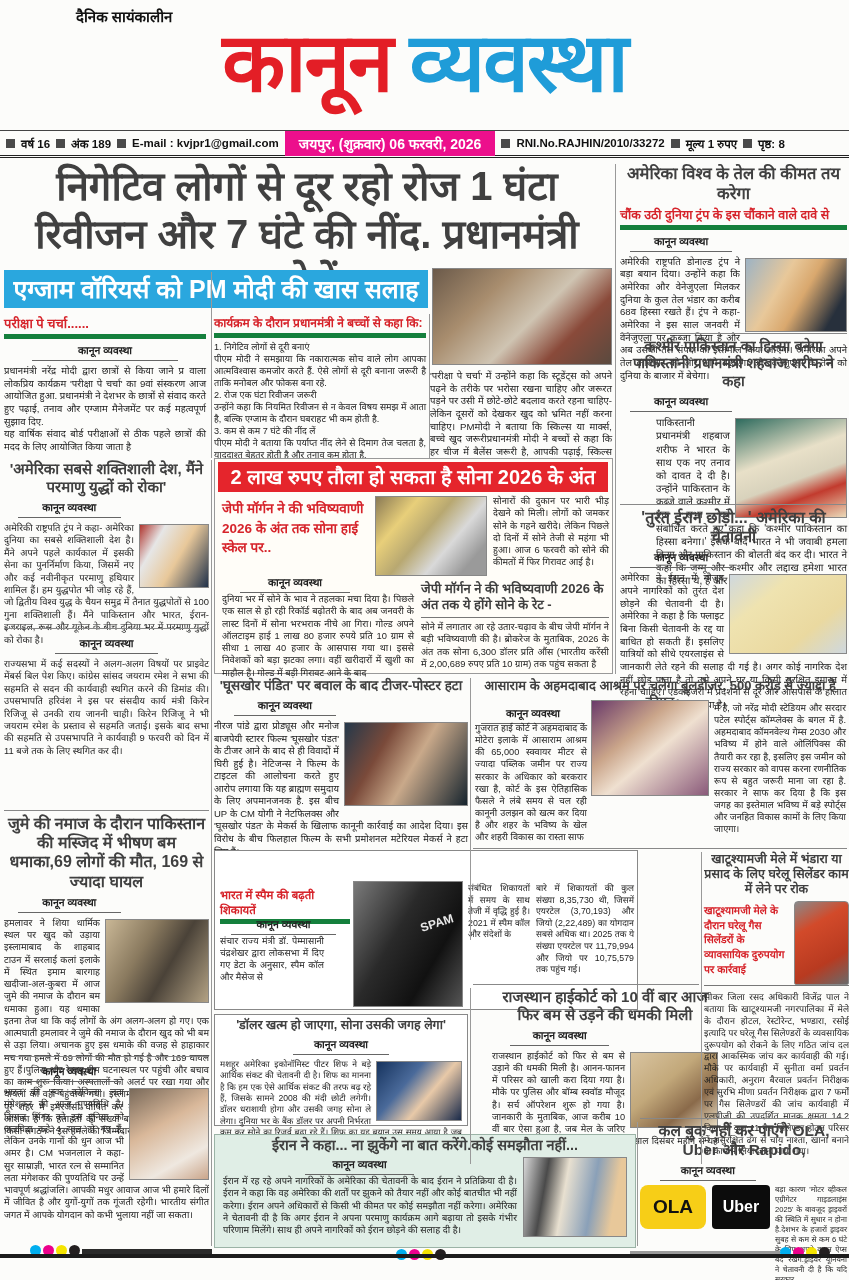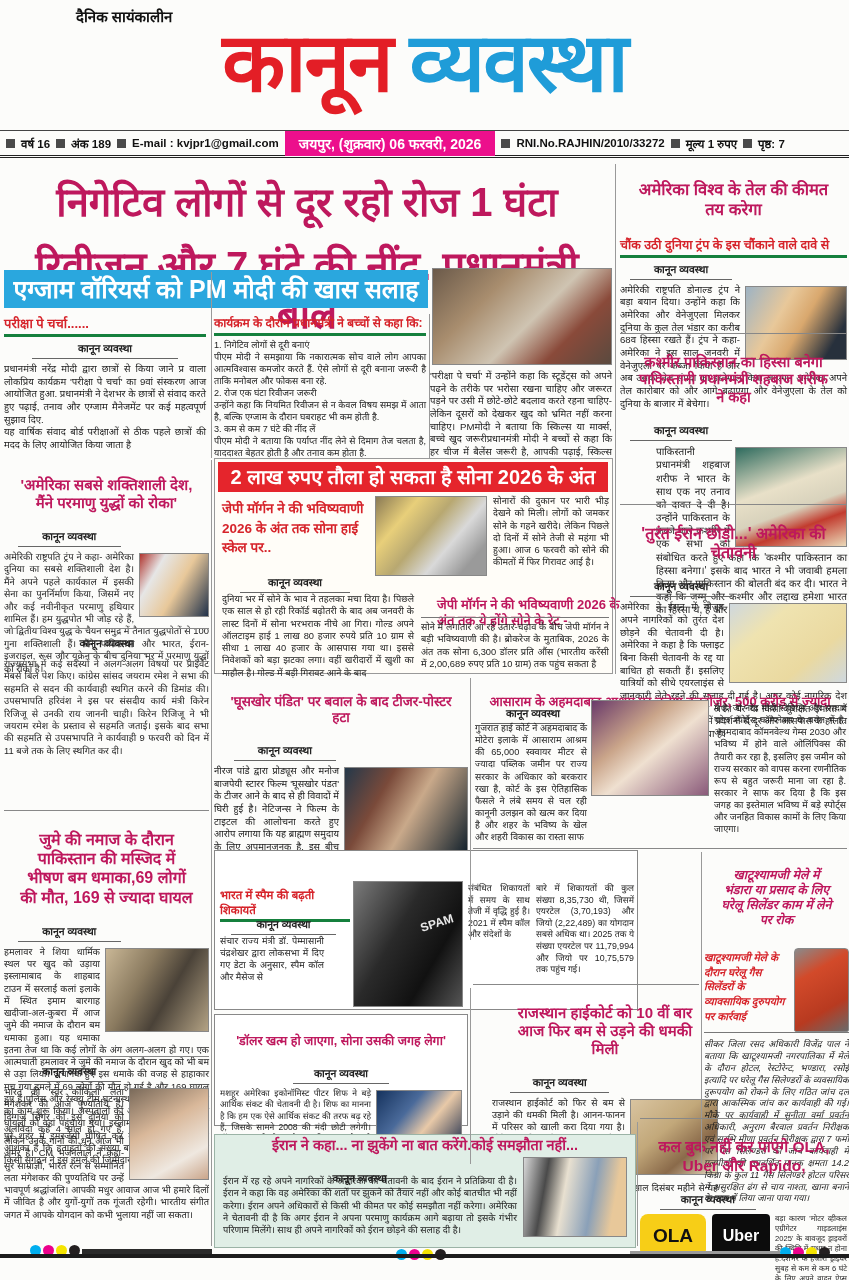--- a/index.html
+++ b/index.html
@@ -11,23 +11,23 @@
   .mast-title{position:absolute;left:0;top:16px;width:849px;text-align:center;margin:0;
               font-size:82px;font-weight:bold;line-height:1.15;letter-spacing:-2px;}
   .t-red{color:#e31e26;}
   .t-blue{color:#1f9cd8;margin-left:18px;}
   .infobar{position:absolute;left:0;top:130px;width:849px;height:28px;display:flex;align-items:center;
            gap:6px;padding-left:6px;box-sizing:border-box;border-top:1px solid #444;border-bottom:3px double #222;
            font-size:11.5px;font-weight:bold;color:#111;}
   .sq{width:9px;height:9px;background:#4a4a4a;display:inline-block;flex:0 0 auto;}
   .datebox{background:#ec0f8c;color:#fff;font-size:14px;font-weight:bold;padding:3px 14px;}
   
-  .hl{font-weight:bold;color:#be185d;text-align:center;line-height:1.2;margin:16px;}
+  .hl{font-weight:bold;color:#404040;text-align:center;line-height:1.2;margin:0;}
   .hl-left{text-align:left;}
-  .redhead{color:#d6232a;font-weight:bold;border-bottom:3px solid #15803d;padding-bottom:2px;}
+  .redhead{color:#d6232a;font-weight:bold;border-bottom:5px solid #15803d;padding-bottom:2px;}
   .byline{display:block;text-align:center;font-weight:bold;font-size:10.5px;color:#222;
           border-bottom:1px solid #666;padding:1px 0 3px;margin:3px auto 4px;width:72%;}
   .body{font-size:9.8px;line-height:1.32;color:#1d1d1d;text-align:justify;}
   .pre{white-space:pre-line;}
   .photo{background:#b9b4aa;border:1px solid #888;box-sizing:border-box;}
   .ph-r{float:right;margin:2px 0 3px 5px;}
   .vline{position:absolute;width:1px;background:#999;}
   .hline{position:absolute;height:1px;background:#888;}
   .bluebanner{position:absolute;left:4px;top:270px;width:424px;height:38px;background:#2aa7de;
               color:#fff;font-size:25px;font-weight:bold;text-align:center;line-height:38px;}
@@ -61,21 +61,21 @@
     <span class="sq"></span>
     <span>अंक 189</span>
     <span class="sq"></span>
     <span>E-mail : kvjpr1@gmail.com</span>
     <span class="datebox">जयपुर, (शुक्रवार) 06 फरवरी, 2026</span>
     <span class="sq"></span>
     <span>RNI.No.RAJHIN/2010/33272</span>
     <span class="sq"></span>
     <span>मूल्य 1 रुपए</span>
     <span class="sq"></span>
-    <span>पृष्ठ: 7</span>
+    <span>पृष्ठ: 8</span>
   </div>
 
   <div class="abs" style="left:2px;top:162px;width:610px;">
     <div class="hl" style="font-size:40px;">निगेटिव लोगों से दूर रहो रोज 1 घंटा</div>
     <div class="hl" style="font-size:40px;">रिवीजन और 7 घंटे की नींद. प्रधानमंत्री बोलें</div>
   </div>
   <div class="bluebanner">एग्जाम वॉरियर्स को PM  मोदी की खास सलाह</div>
   <div class="photo abs" style="left:432px;top:268px;width:180px;height:97px;background:linear-gradient(135deg,#6b5a4a 0%,#a88d6e 30%,#cfc4b2 55%,#8a4a3a 75%,#5a4a3f 100%);"></div>
 
   <div class="abs" style="left:4px;top:314px;width:202px;">
@@ -215,21 +215,21 @@
 
   <div class="abs" style="left:492px;top:988px;width:226px;">
     <div class="hl" style="font-size:15px;">राजस्थान हाईकोर्ट को 10 वीं बार आज फिर बम से उड़ने की धमकी मिली</div>
     <span class="byline" style="width:44%;margin-left:18px;">कानून व्यवस्था</span>
     <div class="body" style="font-size:9.2px;">
       <span class="photo ph-r" style="width:88px;height:76px;display:block;background:linear-gradient(140deg,#d9c4a0 0%,#c2a87a 40%,#8a6a4a 70%,#e8dcc2 100%);"></span>
       <span>राजस्थान हाईकोर्ट को फिर से बम से उड़ाने की धमकी मिली है। आनन-फानन में परिसर को खाली करा दिया गया है। मौके पर पुलिस और बॉम्ब स्क्वॉड मौजूद है। सर्च ऑपरेशन शुरू हो गया है। जानकारी के मुताबिक, आज करीब 10 वीं बार ऐसा हुआ है, जब मेल के जरिए कोर्ट को उड़ाने की धमकी मिली है। पिछले साल दिसंबर महीने से यह सिलसिला लगातार जारी है।</span>
     </div>
   </div>
 
-  <div class="abs" style="left:704px;top:852px;width:145px;font-style:italic;">
+  <div class="abs" style="left:704px;top:852px;width:145px;">
     <div class="hl" style="font-size:12.5px;">खाटूश्यामजी मेले में भंडारा या प्रसाद के लिए घरेलू सिलेंडर काम में लेने पर रोक</div>
     <div class="redhead" style="font-size:10.5px;border:none;width:84px;margin-top:6px;line-height:1.4;float:left;">खाटूश्यामजी मेले के दौरान घरेलू गैस सिलेंडरों के व्यावसायिक दुरुपयोग पर कार्रवाई</div>
     <div class="photo" style="float:right;width:55px;height:84px;margin-top:4px;background:linear-gradient(150deg,#8a8a8a 0%,#d24a2a 30%,#b83a20 70%,#6a6a6a 100%);border-radius:4px 4px 2px 2px;"></div>
     <div class="body" style="font-size:9px;clear:both;padding-top:6px;border-top:1px solid #777;margin-top:4px;">सीकर जिला रसद अधिकारी विजेंद्र पाल ने बताया कि खाटूश्यामजी नगरपालिका में मेले के दौरान होटल, रेस्टोरेन्ट, भण्डारा, रसोई इत्यादि पर घरेलू गैस सिलेण्डरों के व्यवसायिक दुरूपयोग को रोकने के लिए गठित जांच दल द्वारा आकस्मिक जांच कर कार्यवाही की गई। मौके पर कार्यवाही में सुनीता वर्मा प्रवर्तन अधिकारी, अनुराग बैरवाल प्रवर्तन निरीक्षक एवं सुरभि मीणा प्रवर्तन निरीक्षक द्वारा 7 फर्मों पर गैस सिलेण्डरों की जांच कार्यवाही में एलपीजी की उपदर्शित मानक क्षमता 14.2 किग्रा के कुल 11 गैस सिलेण्डर होटल परिसर में असुरक्षित ढंग से चाय नाश्ता, खाना बनाने के काम में लिया जाना पाया गया।</div>
   </div>
 
   <div class="abs greenbox" style="left:214px;top:1134px;width:420px;height:112px;">
     <div class="hl" style="font-size:14.5px;margin-top:2px;">ईरान ने कहा... ना झुकेंगे ना बात करेंगे.कोई समझौता नहीं...</div>
     <span class="byline" style="width:26%;margin:2px 0 2px 90px;">कानून व्यवस्था</span>
     <div class="photo abs" style="left:308px;top:22px;width:104px;height:80px;background:linear-gradient(100deg,#d9d9d9 0%,#4a4a4a 22%,#e8e0d0 40%,#8aa0b8 65%,#e8c89a 85%);"></div>

